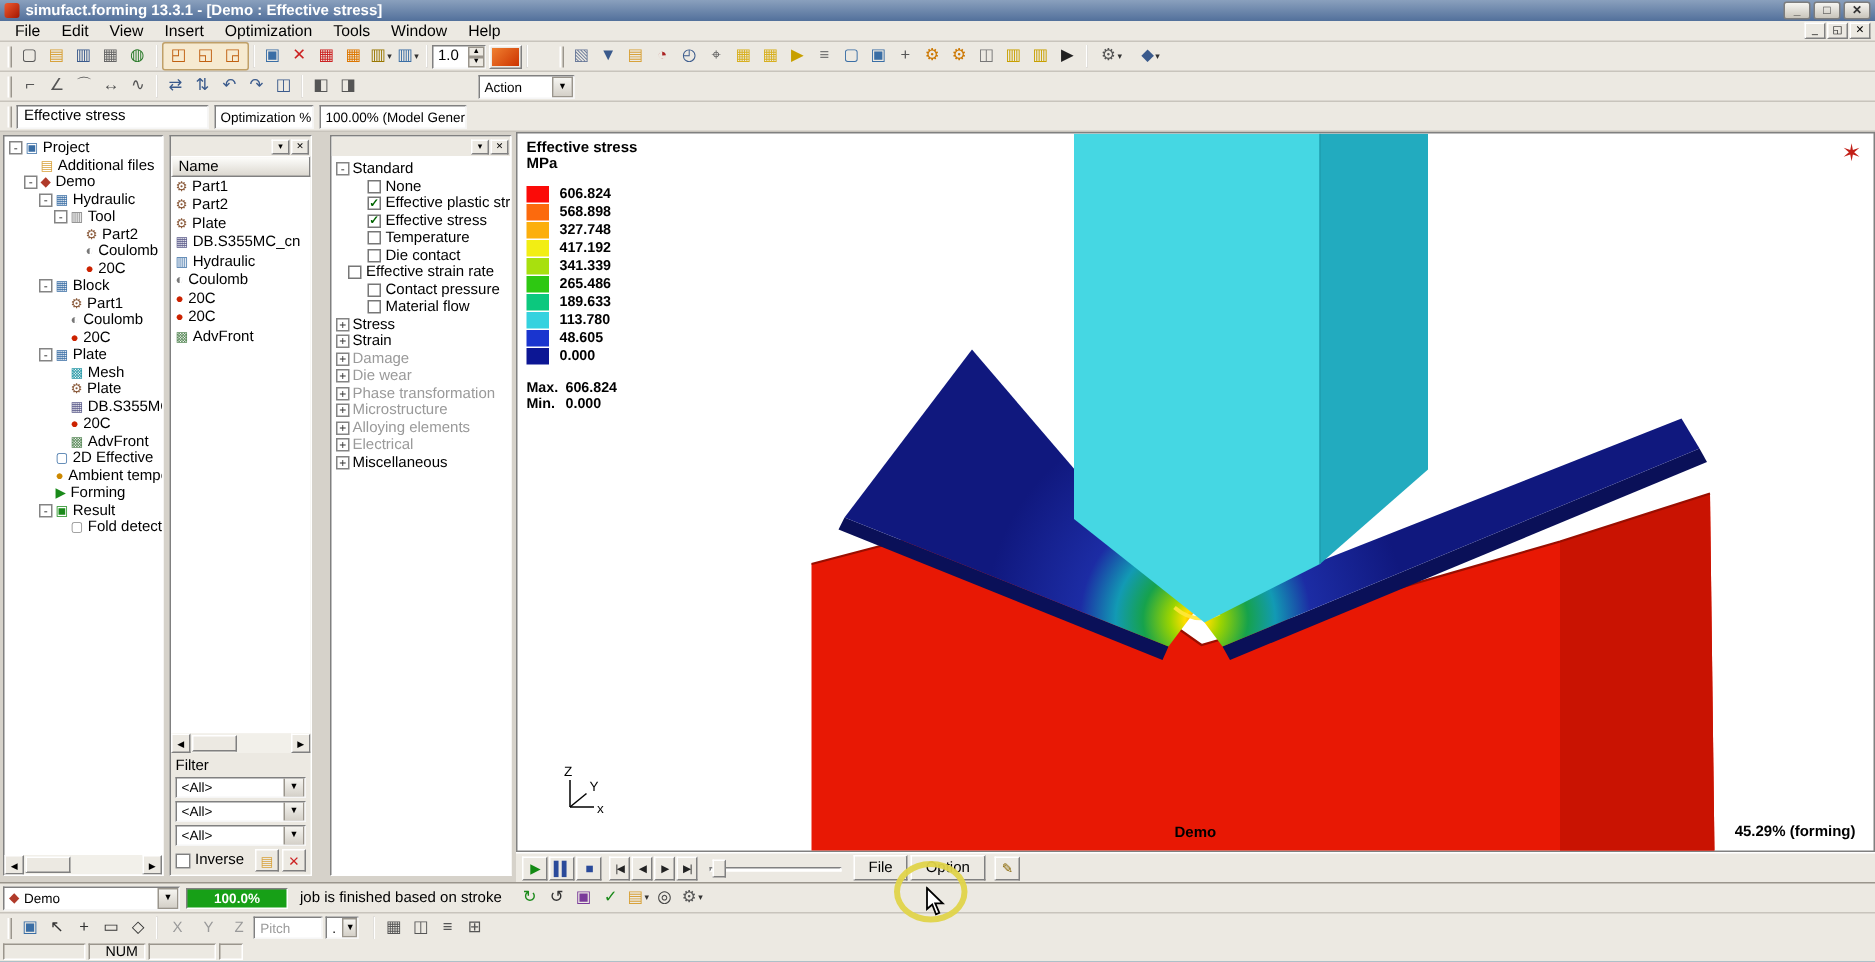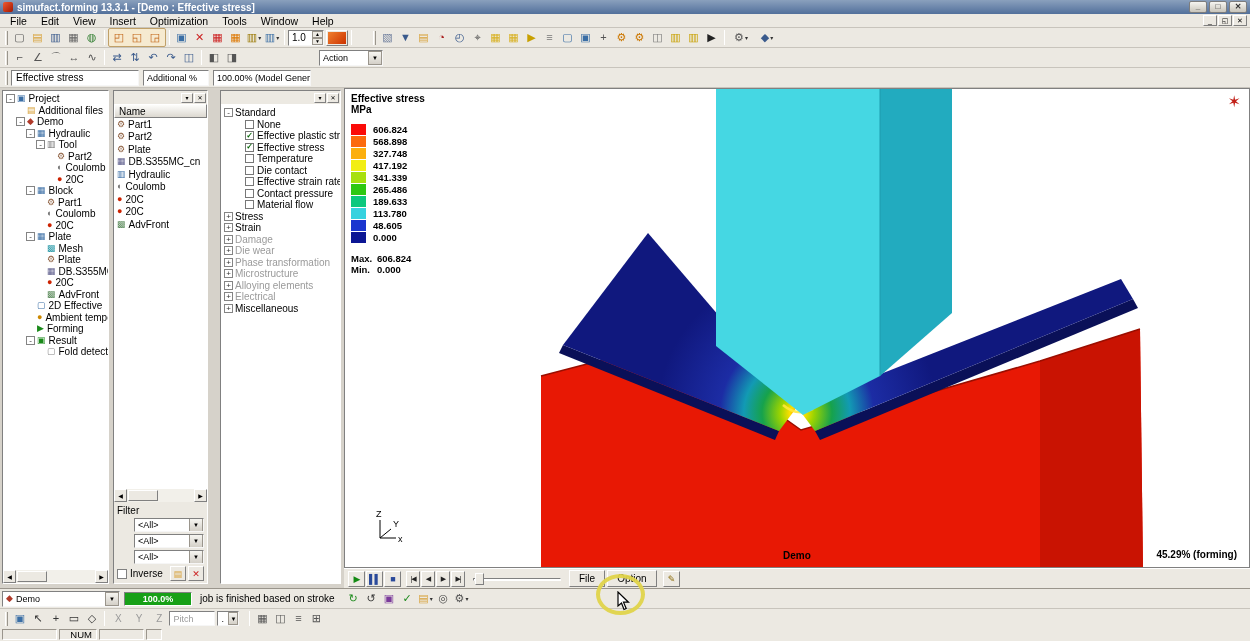--- a/index.html
+++ b/index.html
@@ -53,21 +53,21 @@
   .ticon:empty { display:none; }
   .disabled .lbl { color:#9a9a9a; }
   .list { flex:1; background:#fff; overflow:hidden; }
   .list-row { display:flex; align-items:center; height:12.5px; font-size:10px; padding-left:3px; white-space:nowrap; }
   .hscroll { height:13px; background:#f2f0ea; display:flex; align-items:center; flex:none; padding:0; }
   .hscroll.abs { position:absolute; bottom:0; left:0; right:0; }
   .scroll-btn { width:13px; height:13px; flex:none; background:#ece9e2; border:1px solid; border-color:#fff #808080 #808080 #fff; font-size:6px; display:flex; align-items:center; justify-content:center; }
   .scroll-thumb { width:30px; height:11px; background:#ece9e2; border:1px solid; border-color:#fff #808080 #808080 #fff; margin-left:1px; }
   .filter-area { flex:none; background:#ece9e2; padding:2px 3px 2px 3px; }
   .filter-label { font-size:10px; margin:1px 0 2px 0; }
-  .filter-combo { height:14px; margin-bottom:2px;margin-left:17px; }
+  .filter-combo { height:14px; margin-bottom:2px; }
   .inverse-row { display:flex; align-items:center; gap:3px; margin-top:2px; }
   .checkbox { width:10px; height:10px; background:#fff; border:1px solid #808080; flex:none; }
   .small-btn { width:16px; height:15px; background:#ece9e2; border:1px solid; border-color:#fff #808080 #808080 #fff; display:flex; align-items:center; justify-content:center; font-size:9px; }
   
   .viewport { position:absolute; left:344px; top:0; width:906px; height:480px; background:#fff; border:1px solid #808080; overflow:hidden; }
   .viewport svg.scene { position:absolute; left:0; top:0; }
   .legend { position:absolute; left:6px; top:4px; z-index:5; }
   .legend .ltitle { font-size:10px; font-weight:bold; }
   .legend .lunit { font-size:10px; font-weight:bold; }
   .legend-rows { margin-top:8px; }
@@ -367,21 +367,21 @@
       <span class="dd-btn">▼</span>
     </div>
   </div>
 
   <div class="toolbar">
     <div class="grip"></div>
     <div class="result-well">
       <span>Effective stress</span>
     </div>
     <div class="combo" style="width:66px;margin-left:4px">
-      <span>Additional %</span>
+      <span>Optimization %</span>
 
     </div>
     <div class="combo" style="width:98px;margin-left:4px">
       <span>100.00% (Model Generate</span>
 
     </div>
   </div>
 
   <div class="main">
 
@@ -628,21 +628,21 @@
           <div class="tree-row has-check" style="padding-left: 13px;">
           <span class="exp"></span>
           <span class="chk"></span>
           <span class="lbl">Temperature</span>
         </div>
           <div class="tree-row has-check" style="padding-left: 13px;">
           <span class="exp"></span>
           <span class="chk"></span>
           <span class="lbl">Die contact</span>
         </div>
-          <div class="tree-row has-check" style="padding-left: 13px;">
+          <div class="tree-row has-check" style="">
           <span class="exp"></span>
           <span class="chk"></span>
           <span class="lbl">Effective strain rate</span>
         </div>
           <div class="tree-row has-check" style="padding-left: 13px;">
           <span class="exp"></span>
           <span class="chk"></span>
           <span class="lbl">Contact pressure</span>
         </div>
           <div class="tree-row has-check" style="padding-left: 13px;">

